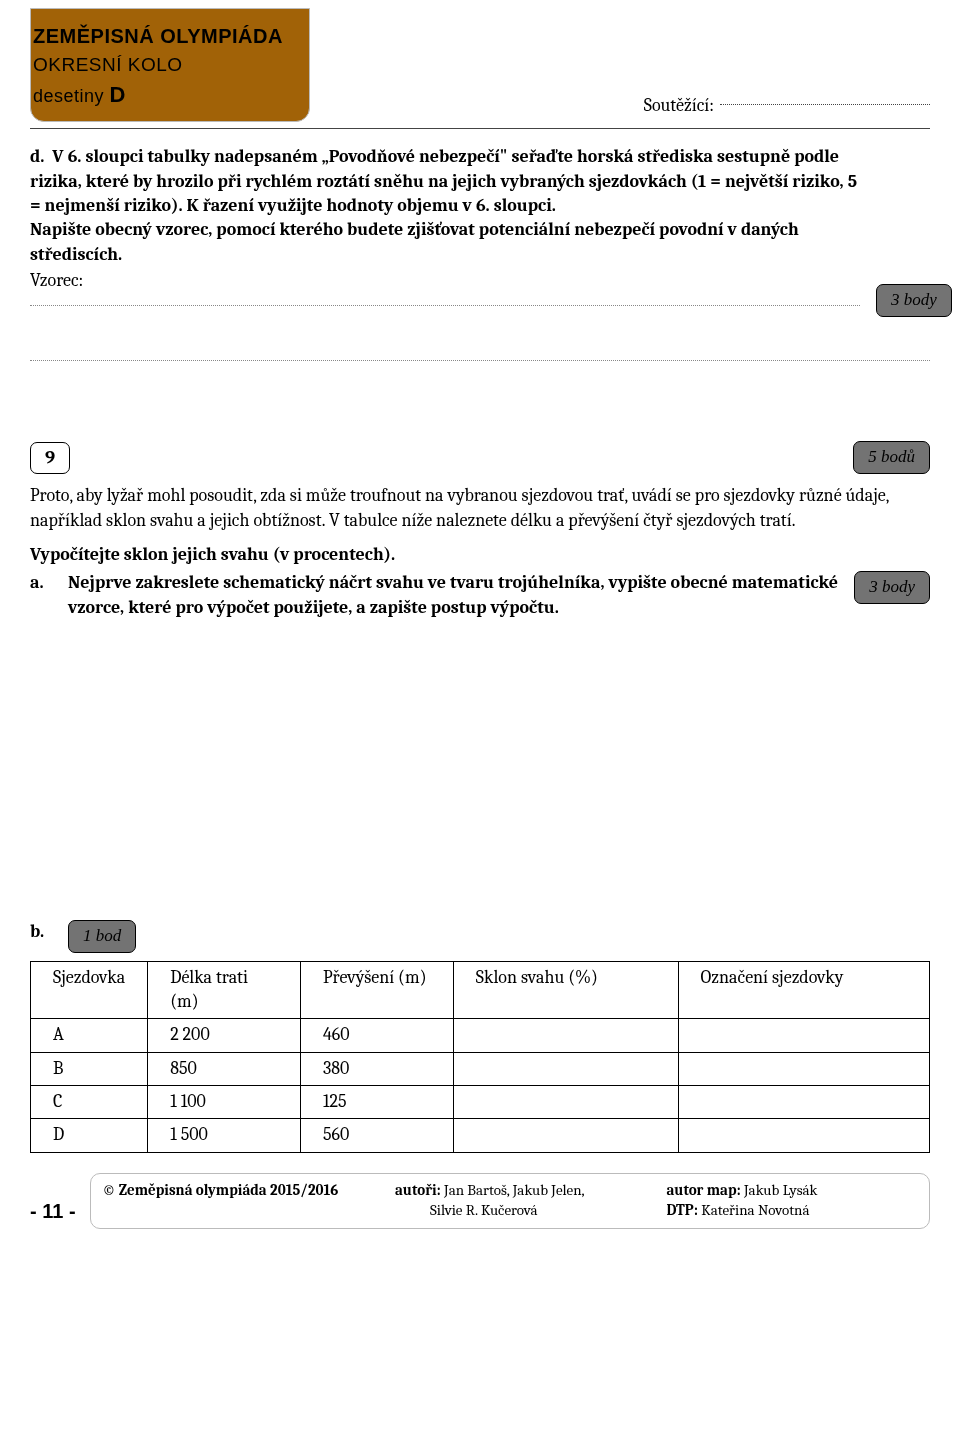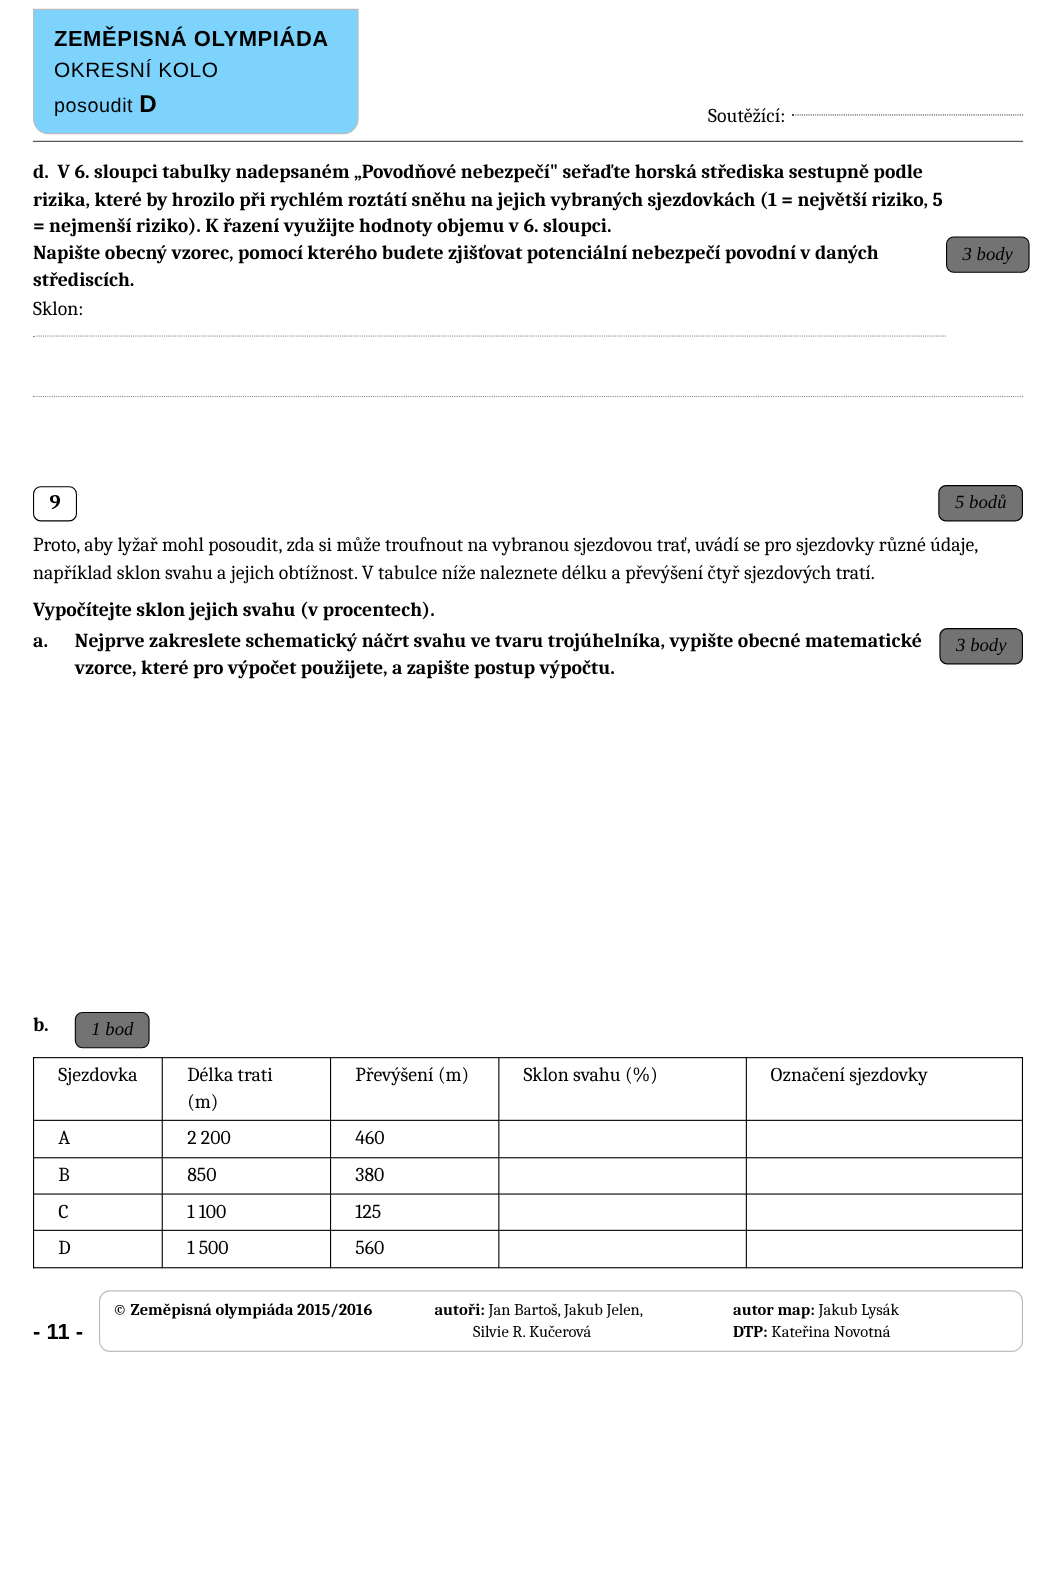--- a/index.html
+++ b/index.html
@@ -1,26 +1,26 @@
 <!DOCTYPE html>
 <html><head>
   <meta charset="utf-8">
   <style>
     *{box-sizing:border-box;margin:0;padding:0}
     body{background:#fff;color:#000;font-family:Cambria,"Times New Roman",serif;font-size:18px;line-height:1.35;width:960px;padding:8px 30px 0 30px}
     .hdr{display:flex;align-items:flex-end;justify-content:space-between;margin-bottom:0}
-    .hdr-box{background:#7dd3fc;border:1px solid #bbb;border-radius:0 0 14px 14px;padding:14px 26px 12px 18px;font-family:Arial,Helvetica,sans-serif;font-weight:700;letter-spacing:.5px}
+    .hdr-box{background:#a16207;border:1px solid #bbb;border-radius:0 0 14px 14px;padding:14px 26px 12px 2px;font-family:Arial,Helvetica,sans-serif;font-weight:700;letter-spacing:.5px}
     .hdr-box .l1{font-size:20px;font-weight:700}
     .hdr-box .l2{font-size:19px;font-weight:400;margin-top:2px}
     .hdr-box .l3{font-size:18px;font-weight:400;margin-top:2px}
     .hdr-box .l3 b{font-size:22px;font-weight:900;letter-spacing:0}
     .comp{font-family:Cambria,serif;font-size:18px;padding-bottom:4px}
     .dotline{display:inline-block;width:210px;border-bottom:1.5px dotted #444;vertical-align:middle;margin-left:6px;position:relative;top:-2px}
     .sep{height:1px;background:#444;margin:6px 0 16px 0}
-    .row{display:flex;align-items:center;gap:0}
+    .row{display:flex;align-items:flex-end;gap:16px}
     .row .txt{flex:1}
     .pts{border:1.5px solid #000;border-radius:7px;background:#737373;padding:4px 14px;font-style:italic;font-family:Liberation Serif, serif;font-size:17px;white-space:nowrap}
     .bold{font-weight:700}
     .taskD{font-weight:700}
     .vzor{margin-top:2px}
     .vzor-line{display:inline-block;width:830px;border-bottom:1.5px dotted #888;vertical-align:middle}
     .fullline{border-bottom:1.5px dotted #888;height:14px;margin-top:30px}
     .qrow{display:flex;justify-content:space-between;align-items:center;margin-top:80px;margin-bottom:10px}
     .qnum{border:1.5px solid #000;border-radius:7px;padding:2px 14px;font-weight:700;font-size:19px}
     .body9{margin-top:4px}
@@ -43,36 +43,36 @@
     .sl{font-weight:400}
   </style>
 </head>
 <body>
 
 <div class="hdr">
   <div class="hdr-box">
     <div class="l1">ZEMĚPISNÁ OLYMPIÁDA</div>
     <div class="l2">OKRESNÍ KOLO</div>
     <div class="l3">
-      <span>posoudit </span><b>D</b>
+      <span>desetiny </span><b>D</b>
     </div>
   </div>
   <div class="comp">
     <span>Soutěžící:</span><span class="dotline"></span>
   </div>
 </div>
 <div class="sep"></div>
 
 <div class="row">
   <div class="txt">
     <span class="taskD">d.</span>
     <span class="bold">&nbsp;</span><span class="bold">V 6. sloupci tabulky nadepsaném „Povodňové nebezpečí" seřaďte horská střediska sestupně podle rizika, které by hrozilo při rychlém roztátí sněhu na jejich vybraných sjezdovkách (1 = největší riziko, 5 = nejmenší riziko). K řazení využijte hodnoty objemu v 6. sloupci.</span><br>
     <span class="bold">Napište obecný vzorec, pomocí kterého budete zjišťovat potenciální nebezpečí povodní v daných střediscích.</span>
     <div class="vzor">
-      <span>Sklon:</span> <span class="vzor-line"></span>
+      <span>Vzorec:</span> <span class="vzor-line"></span>
     </div>
   </div>
   <div class="pts">3 body</div>
 </div>
 <div class="fullline"></div>
 
 <div class="qrow">
   <div class="qnum">9</div>
   <div class="pts">5 bodů</div>
 </div>

